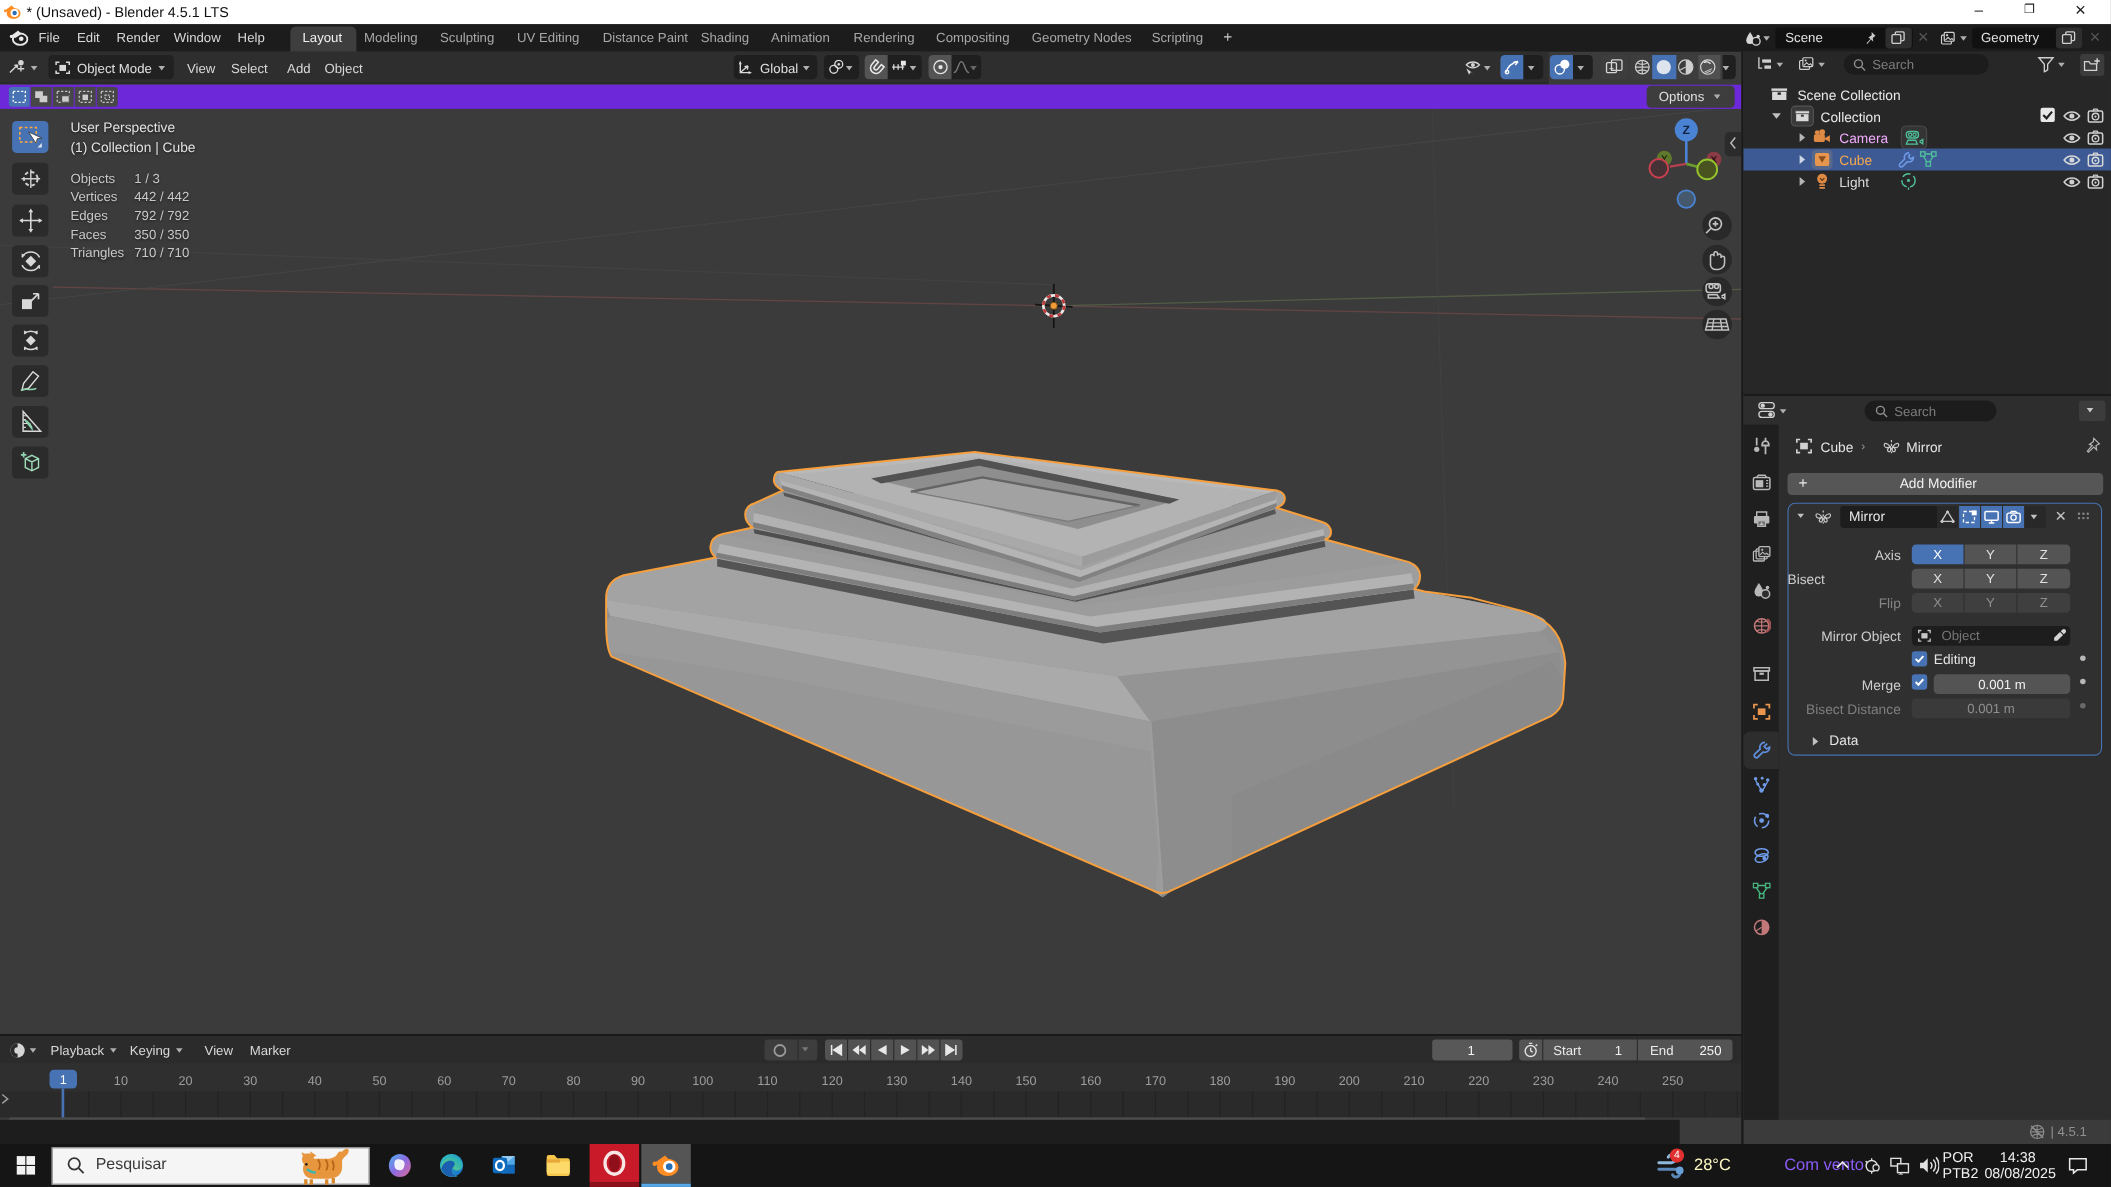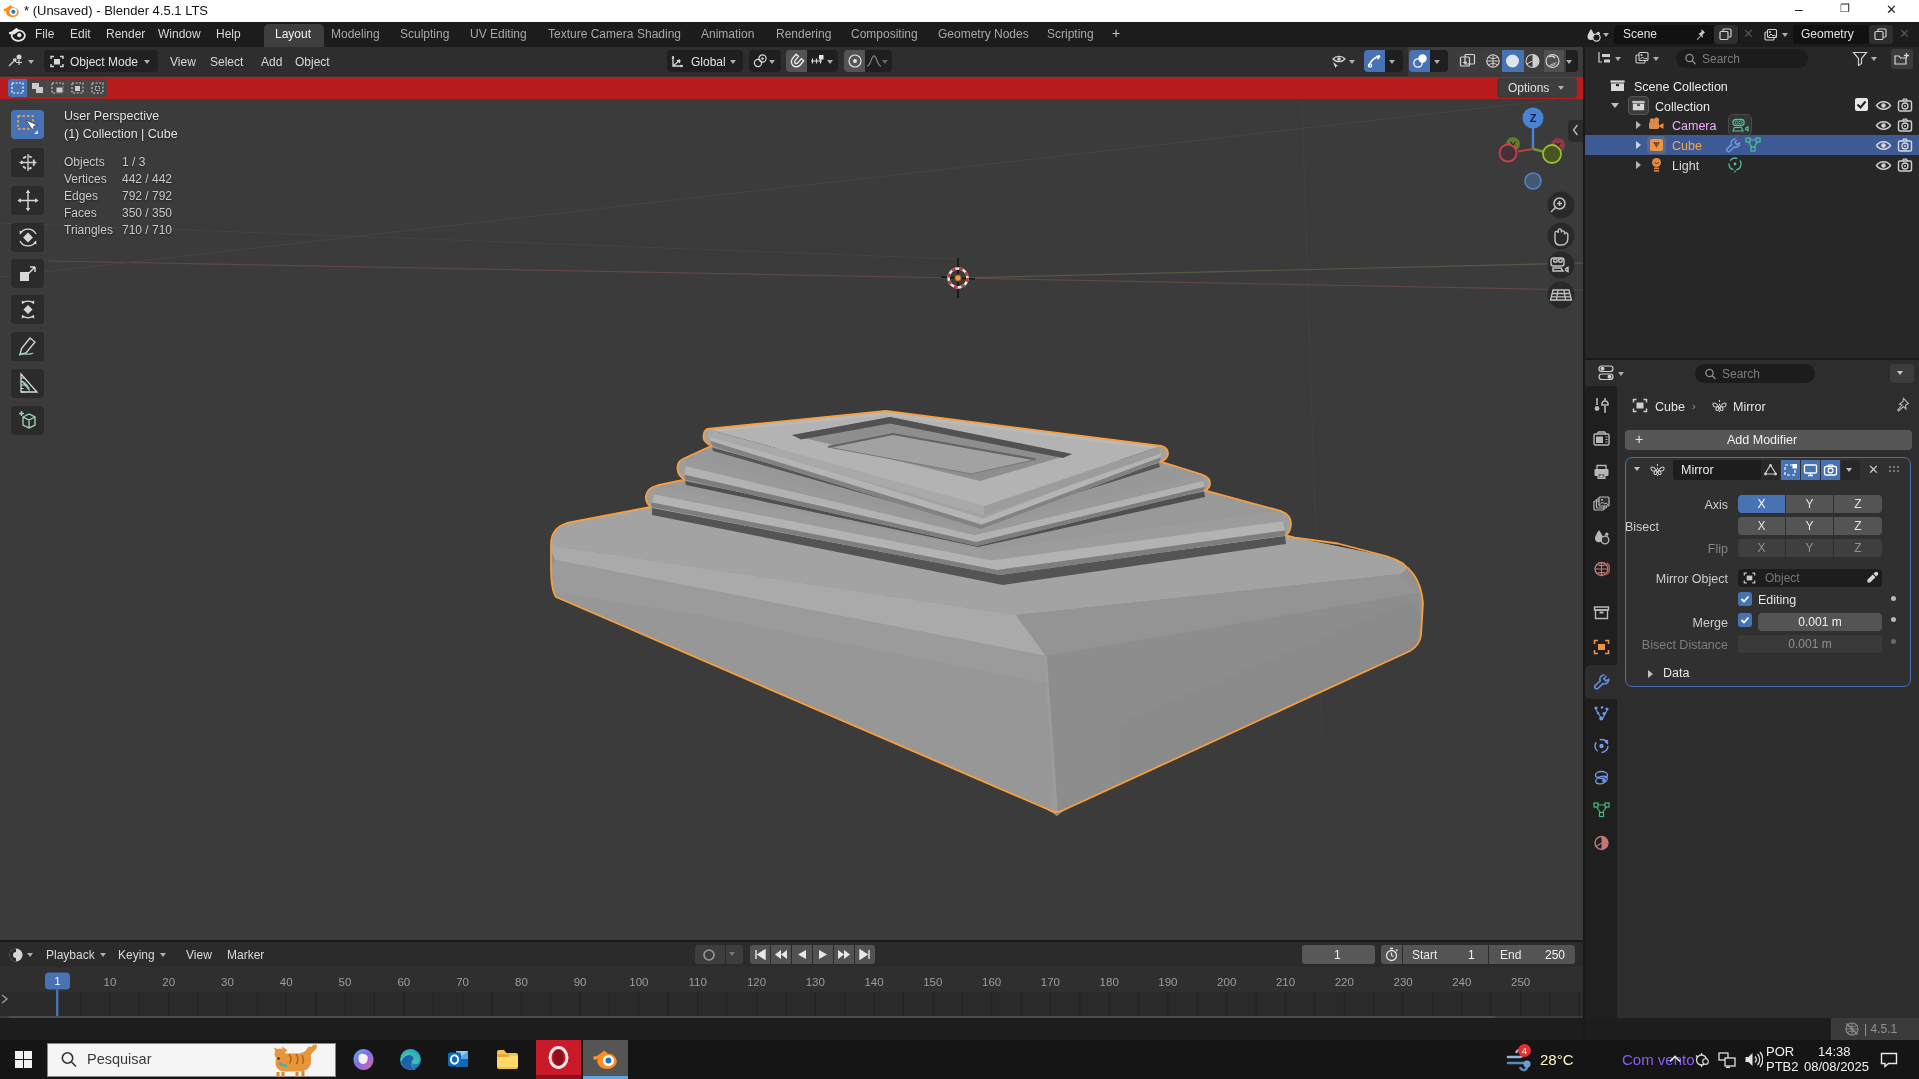--- a/index.html
+++ b/index.html
@@ -36,21 +36,21 @@
   <span class="a tx" style="left:35px;top:5px;font-size:12px;color:#d8d8d8">File</span>
   <span class="a tx" style="left:70px;top:5px;font-size:12px;color:#d8d8d8">Edit</span>
   <span class="a tx" style="left:106px;top:5px;font-size:12px;color:#d8d8d8">Render</span>
   <span class="a tx" style="left:158px;top:5px;font-size:12px;color:#d8d8d8">Window</span>
   <span class="a tx" style="left:216px;top:5px;font-size:12px;color:#d8d8d8">Help</span>
   <div class="a" style="left:264px;top:2px;width:60px;height:23px;background:#3e3e3e;border-radius:5px 5px 0 0"></div>
   <span class="a tx" style="left:275px;top:5px;font-size:12px;color:#f0f0f0">Layout</span>
   <span class="a tx" style="left:331px;top:5px;font-size:12px;color:#a8a8a8">Modeling</span>
   <span class="a tx" style="left:400px;top:5px;font-size:12px;color:#a8a8a8">Sculpting</span>
   <span class="a tx" style="left:470px;top:5px;font-size:12px;color:#a8a8a8">UV Editing</span>
-  <span class="a tx" style="left:548px;top:5px;font-size:12px;color:#a8a8a8">Texture Camera</span>
+  <span class="a tx" style="left:548px;top:5px;font-size:12px;color:#a8a8a8">Distance Paint</span>
   <span class="a tx" style="left:637px;top:5px;font-size:12px;color:#a8a8a8">Shading</span>
   <span class="a tx" style="left:701px;top:5px;font-size:12px;color:#a8a8a8">Animation</span>
   <span class="a tx" style="left:776px;top:5px;font-size:12px;color:#a8a8a8">Rendering</span>
   <span class="a tx" style="left:851px;top:5px;font-size:12px;color:#a8a8a8">Compositing</span>
   <span class="a tx" style="left:938px;top:5px;font-size:12px;color:#a8a8a8">Geometry Nodes</span>
   <span class="a tx" style="left:1047px;top:5px;font-size:12px;color:#a8a8a8">Scripting</span>
   <span class="a tx" style="left:1112px;top:3px;font-size:14px;color:#c8c8c8">+</span>
 
   <svg class="a" style="left:1586px;top:6px" width="15" height="14" viewBox="0 0 15 14">
     <path d="M5 1 C5 1 8.5 6 8.5 8.5 a3.5 3.5 0 0 1 -7 0 C1.5 6 5 1 5 1 Z" fill="#d5d5d5"></path>
@@ -192,21 +192,21 @@
   <div class="a" style="left:1544px;top:3px;width:20px;height:22px;background:#505050"></div>
   <svg class="a" style="left:1544px;top:6px" width="17" height="16" viewBox="0 0 17 16">
     <circle cx="8.5" cy="8" r="6.5" fill="none" stroke="#d8d8d8" stroke-width="1.1"></circle>
     <path d="M5 4 a4.5 4.5 0 0 1 6 1" stroke="#d8d8d8" stroke-width="1.4" fill="none"></path>
     <path d="M11.5 11.5 l-5 2 M12.5 9.5 l-7 3" stroke="#d8d8d8" stroke-width="0.8"></path>
   </svg>
   <div class="a" style="left:1566px;top:3px;width:12px;height:22px;background:#1f1f1f;border-radius:0 4px 4px 0"></div>
   <i class="a" style="left:1566px;top:13px;width:0;height:0;border-left:3.5px solid transparent;border-right:3.5px solid transparent;border-top:4.5px solid #b0b0b0"></i>
 </div>
 
-<div class="a" style="left:0;top:77px;width:1583px;height:22px;background:#b91c1c">
+<div class="a" style="left:0;top:77px;width:1583px;height:22px;background:#6d28d9">
   <div class="a" style="left:8px;top:2px;width:19px;height:18px;background:#4772b3;border-radius:3px 0 0 3px"></div>
   <svg class="a" style="left:11px;top:5px" width="13" height="12" viewBox="0 0 13 12">
       <rect x="1" y="1" width="11" height="10" fill="none" stroke="#fff" stroke-width="1.2" stroke-dasharray="2 1.6"></rect>
     </svg>
   <div class="a" style="left:28px;top:2px;width:19px;height:18px;background:#474747;border-radius:0"></div>
   <svg class="a" style="left:31px;top:5px" width="13" height="12" viewBox="0 0 13 12">
       <path d="M1 1 h7 v4 h4 v6 h-7 v-4 h-4 Z" fill="#ccc"></path>
     </svg>
   <div class="a" style="left:48px;top:2px;width:19px;height:18px;background:#474747"></div>
   <svg class="a" style="left:51px;top:5px" width="13" height="12" viewBox="0 0 13 12">
@@ -528,21 +528,21 @@
     <text x="1461.8" y="19">240</text>
     <text x="1520.6" y="19">250</text>
   </g>
   <rect x="45" y="5.5" width="25" height="17" rx="4" fill="#4772b3"></rect>
   <text x="57.5" y="18" font-family="Liberation Sans,sans-serif" font-size="11.5" fill="#fff" text-anchor="middle">1</text>
   <rect x="56" y="22.5" width="2.4" height="26.5" fill="#4772b3"></rect>
   <path d="M2 28 l5 4 l-5 4" fill="none" stroke="#9a9a9a" stroke-width="1.4"></path>
   <rect x="8" y="49" width="1488" height="4.5" rx="2.2" fill="#4d4d4d"></rect>
 </svg>
 
-<div class="a" style="left:0;top:1018px;width:1831px;height:22px;background:#1d1d1d">
+<div class="a" style="left:0;top:1018px;width:1527px;height:22px;background:#1d1d1d">
   <svg class="a" style="left:1844px;top:3px" width="16" height="16" viewBox="0 0 16 16">
     <circle cx="8" cy="8" r="6" fill="none" stroke="#8a8a8a" stroke-width="1.1"></circle>
     <path d="M2 8 h12 M8 2 v12 M3.5 4.5 a8 8 0 0 0 9 0 M3.5 11.5 a8 8 0 0 1 9 0" stroke="#8a8a8a" stroke-width="1" fill="none"></path>
     <line x1="2.5" y1="2.5" x2="13.5" y2="13.5" stroke="#8a8a8a" stroke-width="1.4"></line>
   </svg>
   <span class="a tx" style="left:1864px;top:4px;font-size:12px;color:#909090">| 4.5.1</span>
 </div>
 
 <div class="a" style="left:1583px;top:47px;width:2px;height:993px;background:#191919"></div>
 <div class="a" style="left:1585px;top:47px;width:334px;height:311px;background:#272727">

